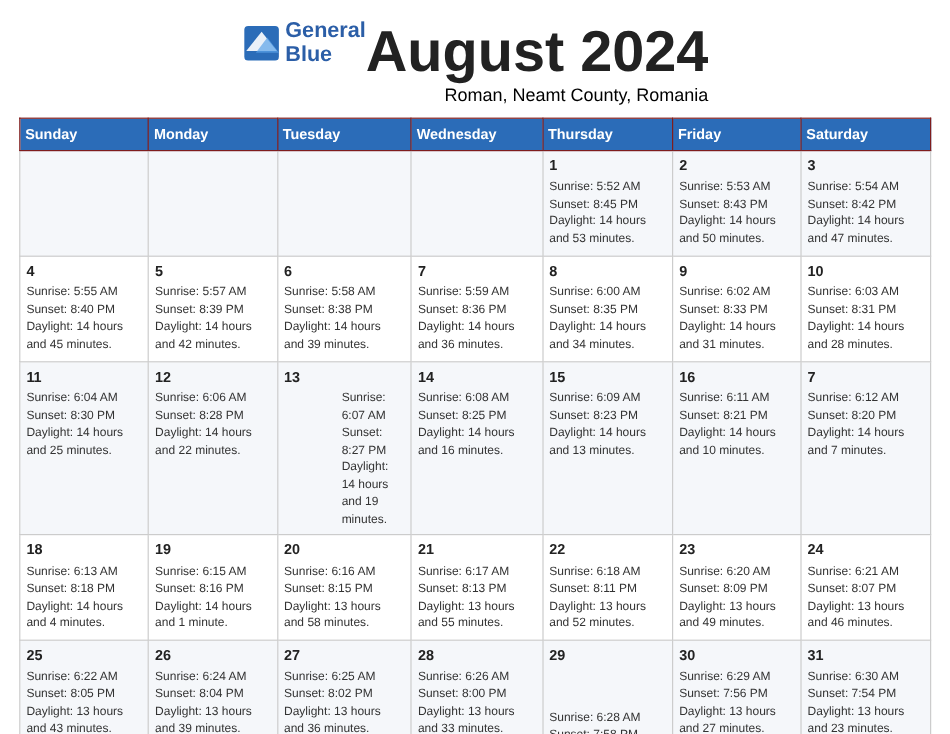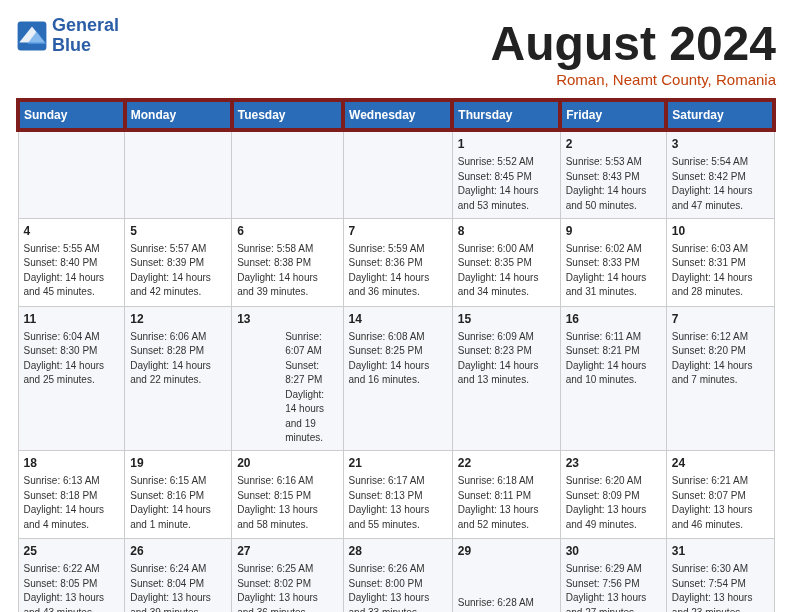--- a/index.html
+++ b/index.html
@@ -5,21 +5,21 @@
     * { box-sizing: border-box; margin: 0; padding: 0; }
     body {
       font-family: Arial, sans-serif;
       background: #fff;
       width: 792px;
       min-height: 612px;
       padding: 16px;
     }
     .header {
       display: flex;
-      justify-content: space-between;
+      justify-content: center;
       align-items: flex-start;
       margin-bottom: 10px;
     }
     .logo {
       display: flex;
       align-items: center;
       gap: 4px;
     }
     .logo-text {
       font-size: 18px;
@@ -37,35 +37,35 @@
     .title-block {
       text-align: right;
     }
     .calendar-title {
       font-size: 48px;
       font-weight: bold;
       color: #222;
     }
     .calendar-subtitle {
       font-size: 15px;
-      color: #c2410c;
+      color: #000000;
     }
     table {
       width: 100%;
       border-collapse: collapse;
       font-size: 10.5px;
     }
     thead tr th {
       background: #2b6cb8;
       color: #fff;
       padding: 6px 4px;
       text-align: left;
       font-size: 12px;
       font-weight: bold;
-      border: 4px solid #7f1d1d;
+      border: 1px solid #7f1d1d;
     }
     tbody tr td {
       border: 1px solid #ccc;
       vertical-align: top;
       padding: 4px 5px;
       height: 88px;
       width: 113px;
       background: #fff;
       color: #222;
       line-height: 1.45;

